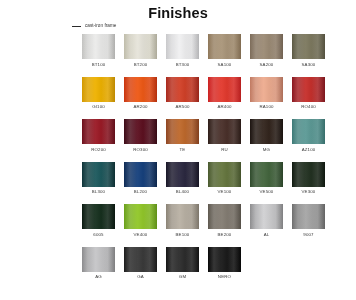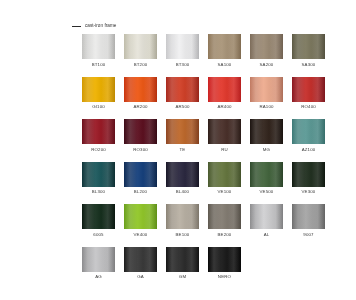--- a/index.html
+++ b/index.html
@@ -111,20 +111,21 @@
   .swatch-cell.empty .swatch-chip {
     background: transparent !important;
   }
   .swatch-cell.empty .swatch-chip::after { display: none; }
 </style>
 </head>
 <body>
 
 <div id="page-root">
 
+  <div class="page-title">Finishes</div>
 
   <div class="legend">
     <span class="legend-dash"></span>
     <span class="legend-label">cast-iron frame</span>
   </div>
 
   <div class="swatch-grid">
       <div class="swatch-row">
         <div class="swatch-cell">
           <div class="swatch-chip" style="background: linear-gradient(90deg, rgb(195, 195, 193) 0%, rgb(237, 237, 236) 42%, rgb(237, 237, 236) 58%, rgb(195, 195, 193) 100%);"></div>

